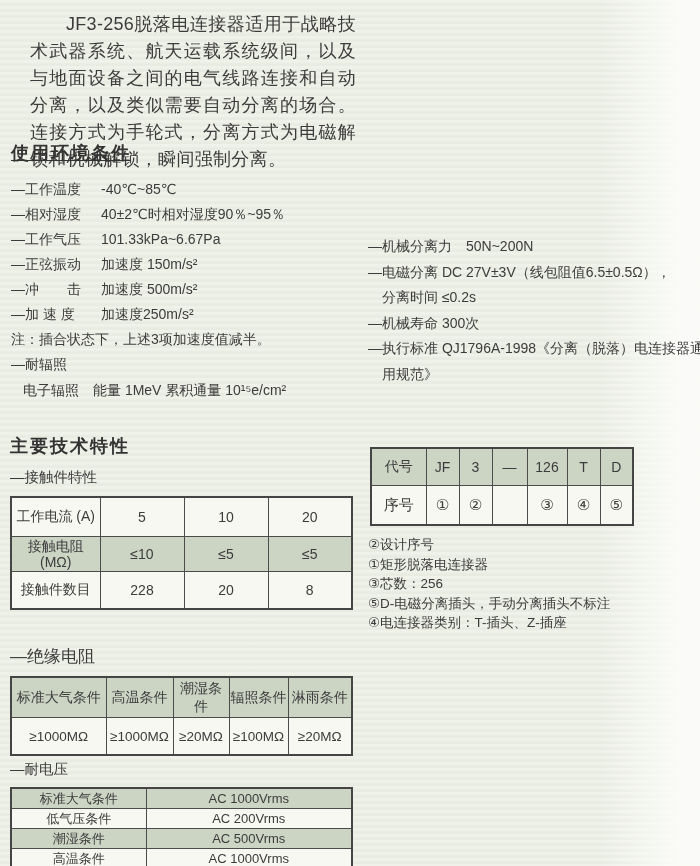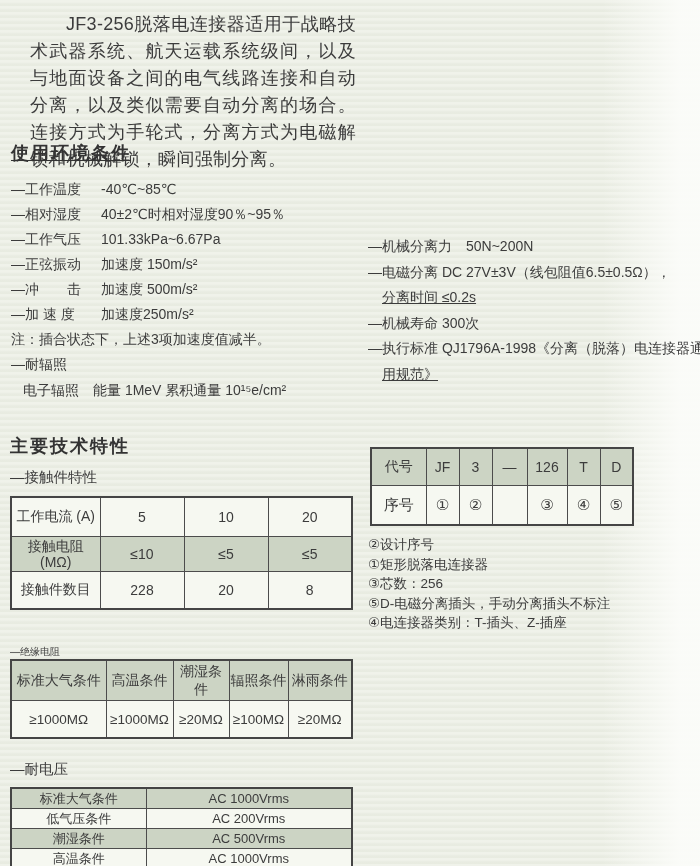--- a/index.html
+++ b/index.html
@@ -25,21 +25,21 @@
   .env h2{margin-bottom:12px;text-decoration:underline;}
   .spec-row{display:flex;line-height:25px;}
   .spec-label{width:90px;white-space:pre;flex:0 0 auto;}
   .spec-value{white-space:pre;}
   .env .note{line-height:25px;}
   .env .rad-label{line-height:25px;}
   .env .rad-line{line-height:27px;padding-left:12px;white-space:pre;}
   
   .right-specs{position:absolute;left:368px;top:234px;width:332px;font-size:14px;}
   .right-specs p{line-height:25.5px;white-space:pre;}
-  .right-specs p.indent{padding-left:14px;text-decoration:underline;}
+  .right-specs p.indent{padding-left:14px;}
   
   .tech{position:absolute;left:10px;top:434px;}
   .tech .caption{font-size:14.5px;margin:10px 0 9px 0;}
   table{border-collapse:collapse;table-layout:fixed;background:#f6f8f1;}
   table.t-heavy{border:2px solid #454545;}
   td{border:1.5px solid #4c4c4c;text-align:center;font-size:14px;padding:0;
      overflow:hidden;}
   tr.shade td{background:#ccd4c4;}
   td.pre{white-space:pre-line;line-height:16px;}
   .contact-table{width:341px;}
@@ -49,21 +49,21 @@
   .contact-table tr:nth-child(4) td{height:34px;}
   
   .model{position:absolute;left:370px;top:434px;width:310px;}
   .model-table{width:257px;margin-top:13px;}
   .model-table tr:nth-child(1) td{height:36px;}
   .model-table tr:nth-child(2) td{height:38px;font-size:15px;}
   .model-notes{margin-top:9px;font-size:13.5px;line-height:19.5px;margin-left:-2px;}
   .model-notes p{white-space:pre;}
   
   .insulation{position:absolute;left:10px;top:645px;}
-  .insulation .caption{font-size:10px;}
+  .insulation .caption{font-size:17px;margin-bottom:8px;}
   .insulation-table{width:341px;}
   .insulation-table tr:nth-child(1) td{height:39px;font-size:14px;}
   .insulation-table tr:nth-child(2) td{height:36px;font-size:13.5px;}
   
   .voltage{position:absolute;left:10px;top:760px;}
   .voltage .caption{font-size:14.5px;margin-bottom:8px;}
   .voltage-table{width:341px;}
   .voltage-table td{height:19px;font-size:13px;}
 </style>
 </head>

